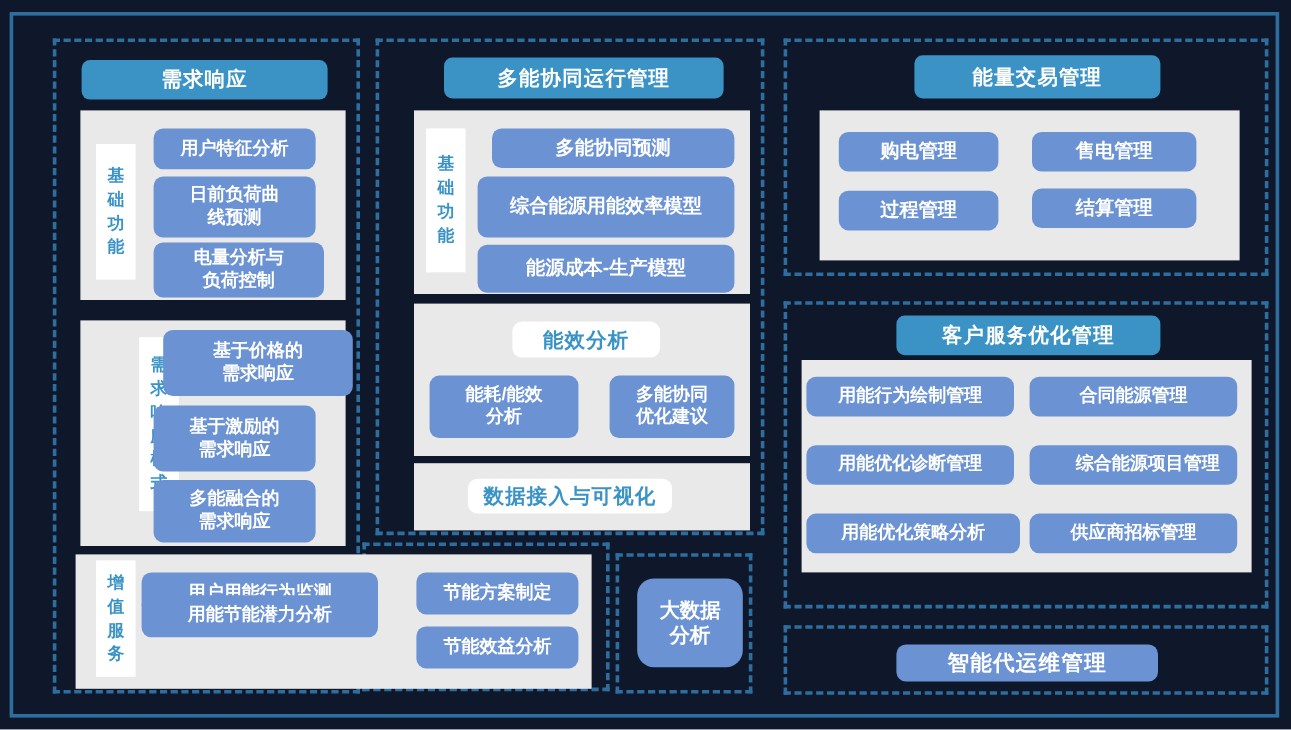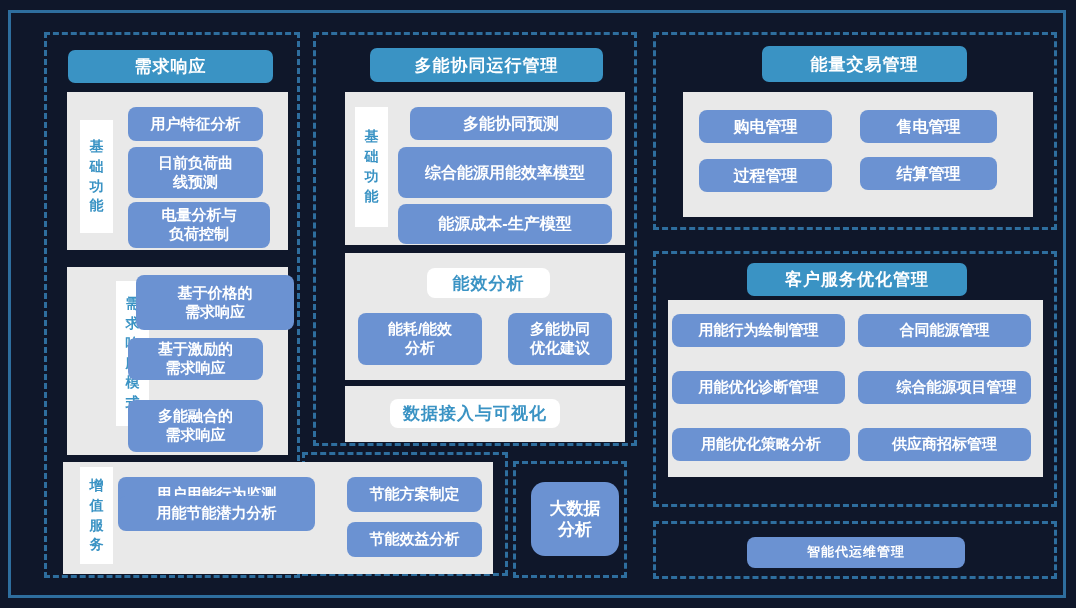--- a/index.html
+++ b/index.html
@@ -60,21 +60,21 @@
 线预测</div>
   <div class="abs itm" style="left:128px;top:202px;width:142px;height:46px;">电量分析与
 负荷控制</div>
 
   <div class="abs panel" style="left:67px;top:267px;width:221px;height:188px;"></div>
   <div class="abs vlabel" style="left:80px;top:281px;width:33px;height:145px;margin-left:36px;">
     <span>需求响应模式</span>
   </div>
   <div class="abs itm" style="left:136px;top:275px;width:158px;height:55px;">基于价格的
 需求响应</div>
-  <div class="abs itm" style="left:128px;top:338px;width:135px;height:42px;">基于激励的
+  <div class="abs itm" style="left:128px;top:338px;width:135px;height:55px;">基于激励的
 需求响应</div>
   <div class="abs itm" style="left:128px;top:400px;width:135px;height:52px;">多能融合的
 需求响应</div>
 
   <div class="abs panel" style="left:63px;top:462px;width:430px;height:112px;"></div>
   <div class="abs vlabel" style="left:80px;top:467px;width:33px;height:97px;">
     <span>增值服务</span>
   </div>
   <div class="abs itm" style="left:118px;top:477px;width:197px;height:35px;">用户用能行为监测</div>
   <div class="abs itm" style="left:118px;top:496px;width:197px;height:35px;">用能节能潜力分析</div>
@@ -113,15 +113,15 @@
 
   <div class="abs hdr" style="left:747px;top:263px;width:220px;height:33px;">客户服务优化管理</div>
   <div class="abs panel" style="left:668px;top:300px;width:375px;height:177px;"></div>
   <div class="abs itm" style="left:672px;top:314px;width:173px;height:33px;">用能行为绘制管理</div>
   <div class="abs itm" style="left:858px;top:314px;width:173px;height:33px;">合同能源管理</div>
   <div class="abs itm" style="left:672px;top:371px;width:173px;height:33px;">用能优化诊断管理</div>
   <div class="abs itm" style="left:858px;top:371px;width:173px;height:33px;padding-left:24px;">综合能源项目管理</div>
   <div class="abs itm" style="left:672px;top:428px;width:178px;height:33px;">用能优化策略分析</div>
   <div class="abs itm" style="left:858px;top:428px;width:173px;height:33px;">供应商招标管理</div>
 
-  <div class="abs itm big" style="left:747px;top:537px;width:218px;height:31px;font-size:13px;letter-spacing:1px;">智能代运维管理</div>
+  <div class="abs itm big" style="left:747px;top:537px;width:218px;height:31px;font-size:18px;letter-spacing:1px;">智能代运维管理</div>
 
 </div>
 
 </body></html>

